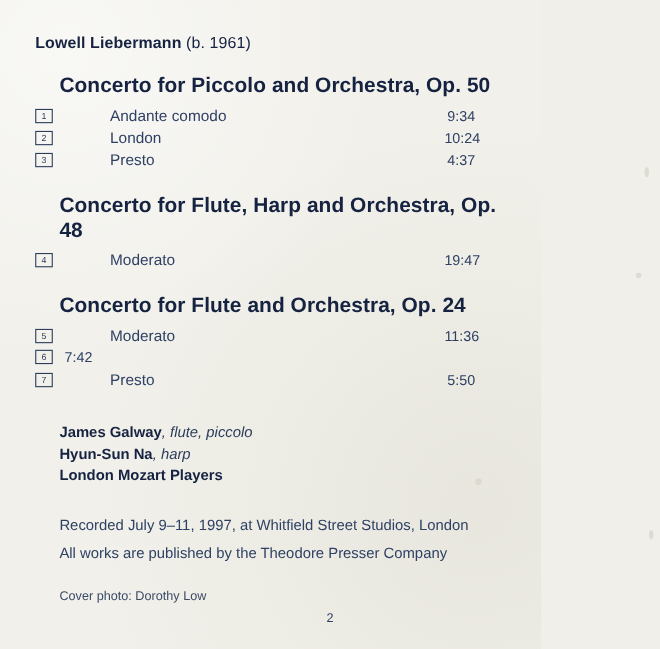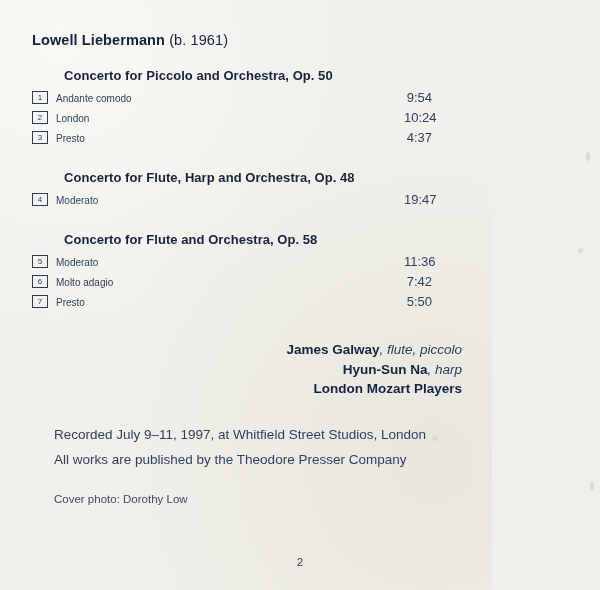--- a/index.html
+++ b/index.html
@@ -33,24 +33,24 @@
     margin: 8px 0 0 0;
     letter-spacing: 0.1px;
   }
   .composer .years {
     font-weight: normal;
   }
   .work {
     margin-top: 20px;
   }
   .work-title {
-    font-size: 13px;
+    font-size: 19px;
     font-weight: bold;
     color: #152240;
-    margin-left: 32px;
+    margin-left: 22px;
     letter-spacing: 0.05px;
   }
   .tracks {
     margin-top: 7px;
   }
   .track {
     display: flex;
     align-items: baseline;
     height: 20px;
     margin-bottom: 0px;
@@ -63,42 +63,42 @@
     font-size: 8px;
     line-height: 11px;
     text-align: center;
     color: #2b3c5c;
     margin-right: 8px;
     position: relative;
     top: -2px;
     font-family: "Liberation Sans", sans-serif;
   }
   .track-title {
-    font-size: 10px;
+    font-size: 14px;
     color: #2f4163;
     flex: 1 1 auto;
+    margin-left: 44px;
   }
   .track-time {
     font-size: 13px;
     color: #2f4163;
     width: 58px;
     text-align: right;
     padding-right: 30px;
     box-sizing: border-box;
   }
   .performers {
     margin-top: 26px;
     margin-left: 22px;
   }
   .performer {
     font-size: 13.5px;
     font-weight: bold;
     color: #152240;
     line-height: 19.5px;
-    text-align: right;
   }
   .performer .role {
     font-weight: normal;
     font-style: italic;
     color: #2b3b59;
   }
   .note {
     margin-left: 22px;
     color: #2f4163;
   }
@@ -145,21 +145,21 @@
     <span>Lowell Liebermann</span>
     <span class="years">(b. 1961)</span>
   </div>
 
   <div class="work">
     <div class="work-title">Concerto for Piccolo and Orchestra, Op. 50</div>
     <div class="tracks">
       <div class="track">
         <span class="track-num">1</span>
         <span class="track-title">Andante comodo</span>
-        <span class="track-time">9:54</span>
+        <span class="track-time">9:34</span>
       </div>
       <div class="track">
         <span class="track-num">2</span>
         <span class="track-title">London</span>
         <span class="track-time">10:24</span>
       </div>
       <div class="track">
         <span class="track-num">3</span>
         <span class="track-title">Presto</span>
         <span class="track-time">4:37</span>
@@ -172,30 +172,29 @@
     <div class="tracks">
       <div class="track">
         <span class="track-num">4</span>
         <span class="track-title">Moderato</span>
         <span class="track-time">19:47</span>
       </div>
     </div>
   </div>
 
   <div class="work">
-    <div class="work-title">Concerto for Flute and Orchestra, Op. 58</div>
+    <div class="work-title">Concerto for Flute and Orchestra, Op. 24</div>
     <div class="tracks">
       <div class="track">
         <span class="track-num">5</span>
         <span class="track-title">Moderato</span>
         <span class="track-time">11:36</span>
       </div>
       <div class="track">
         <span class="track-num">6</span>
-        <span class="track-title">Molto adagio</span>
         <span class="track-time">7:42</span>
       </div>
       <div class="track">
         <span class="track-num">7</span>
         <span class="track-title">Presto</span>
         <span class="track-time">5:50</span>
       </div>
     </div>
   </div>
 

